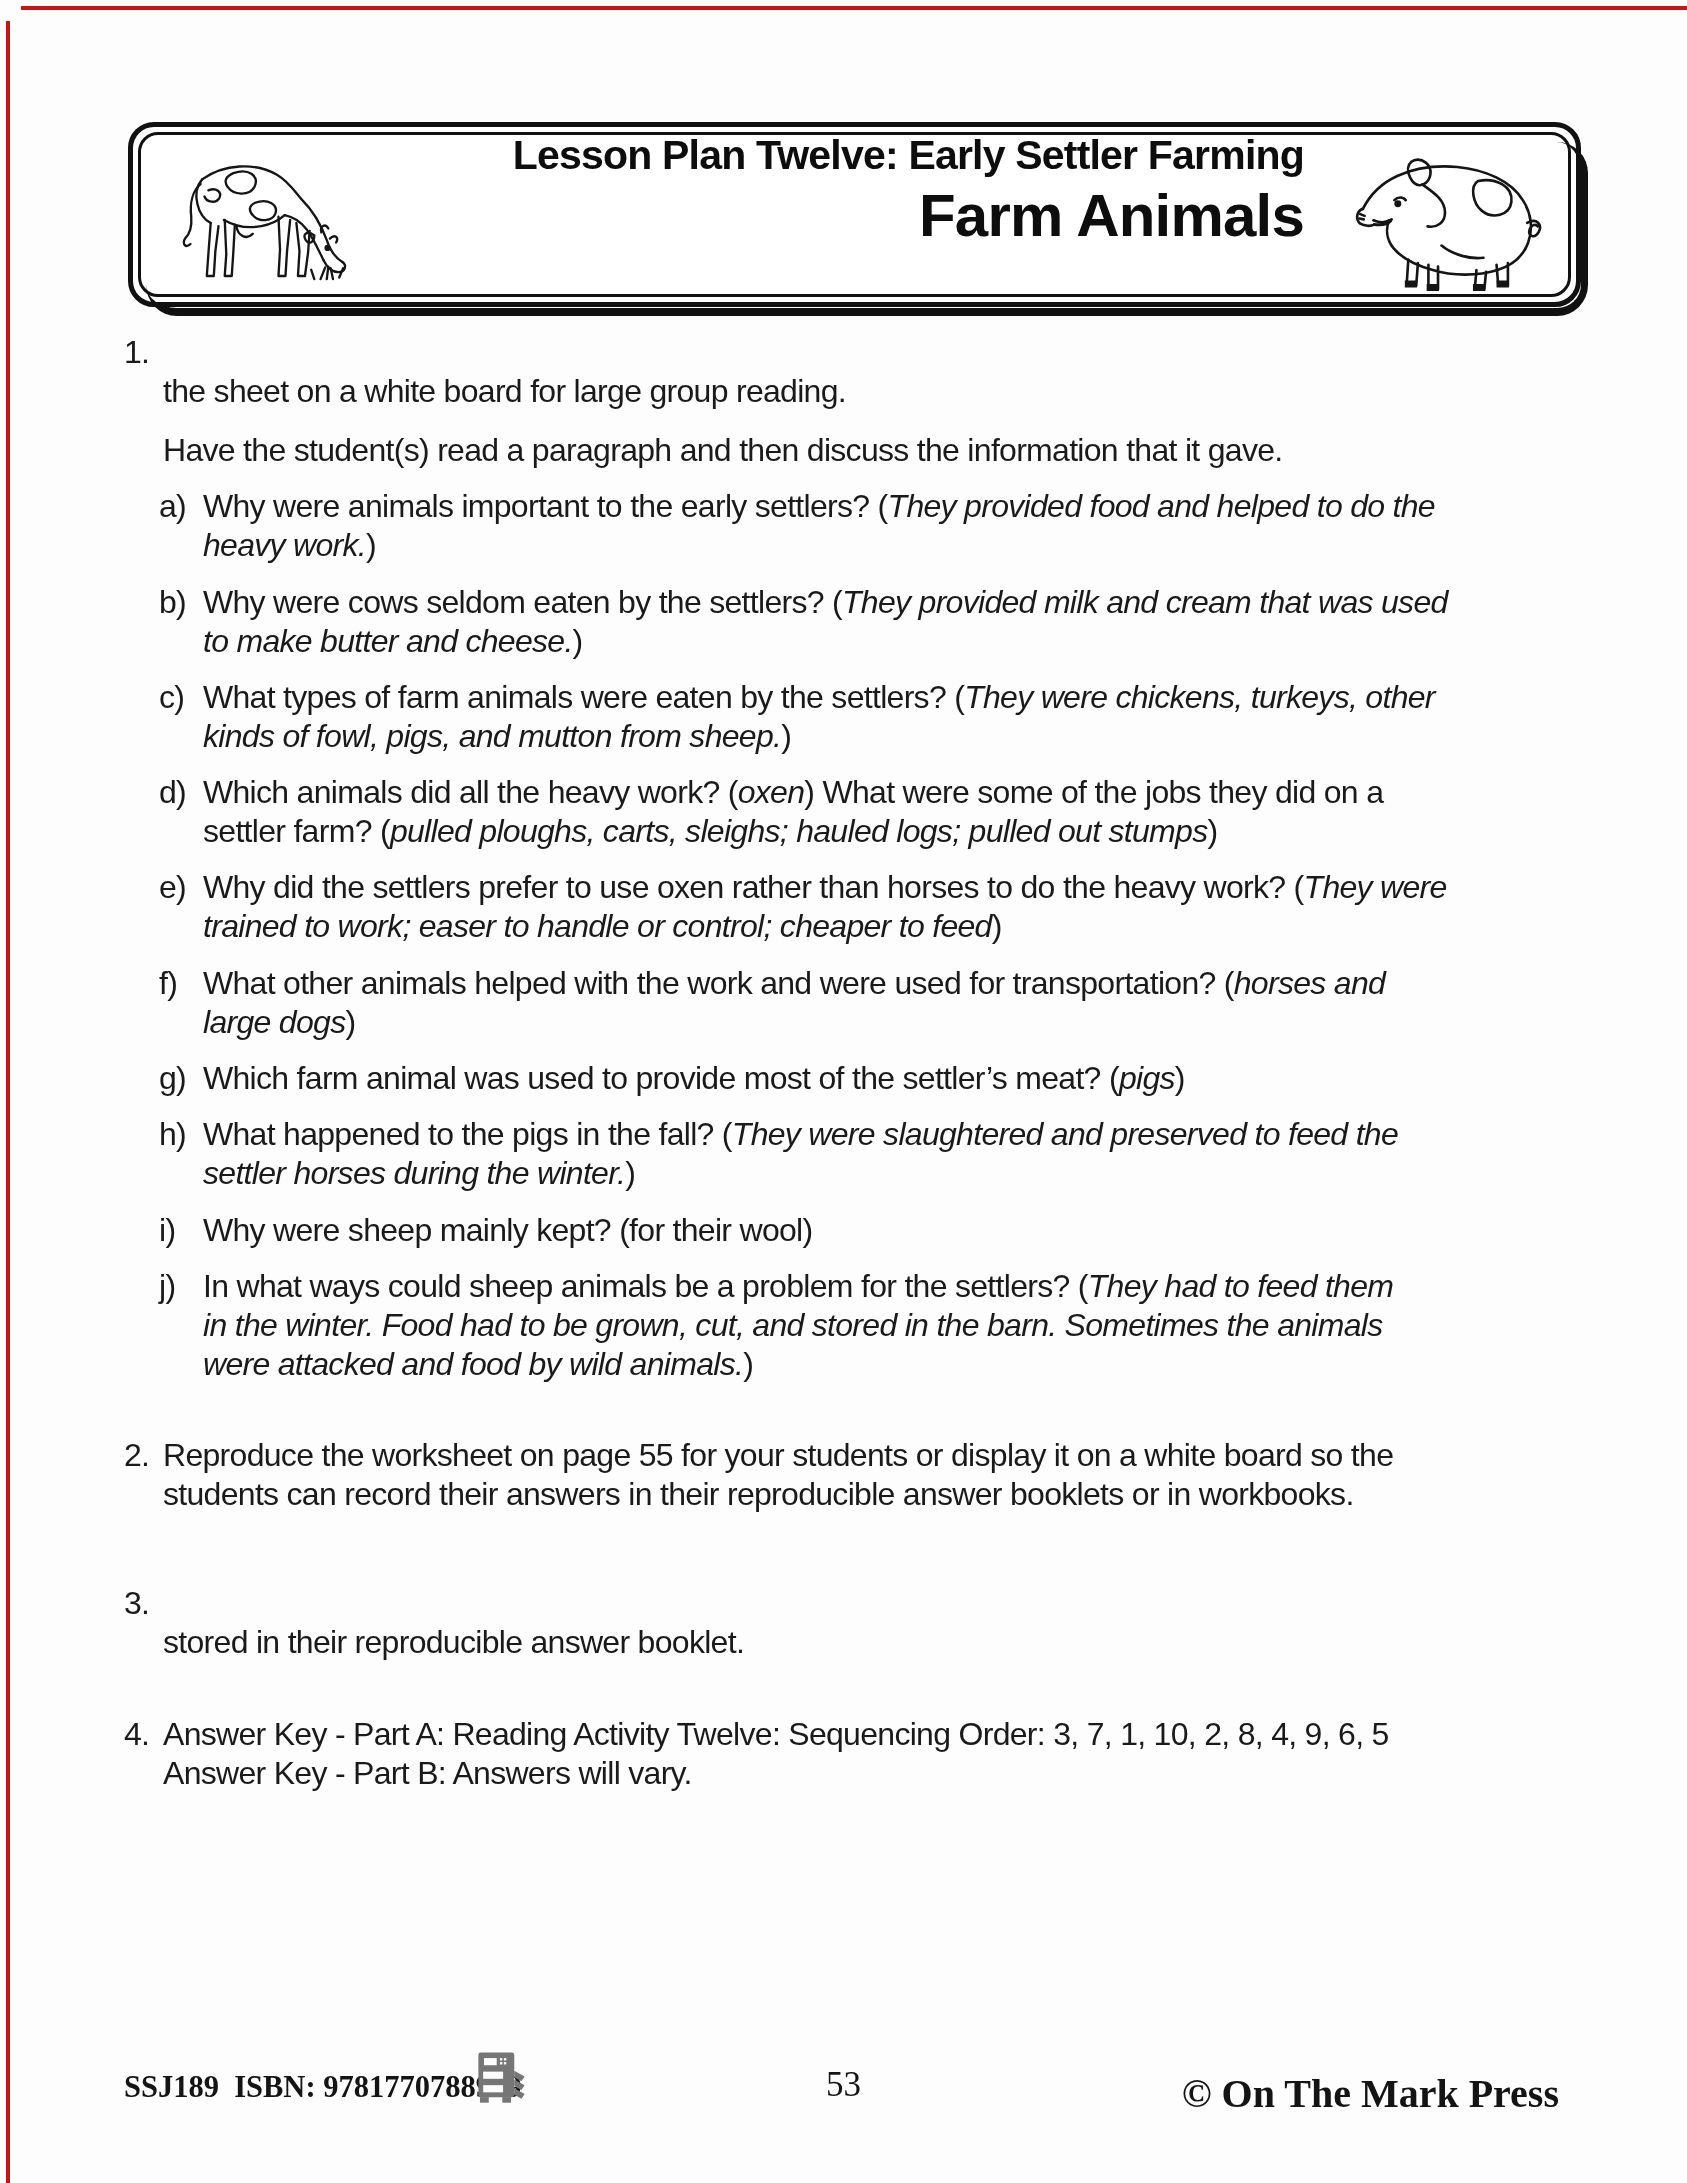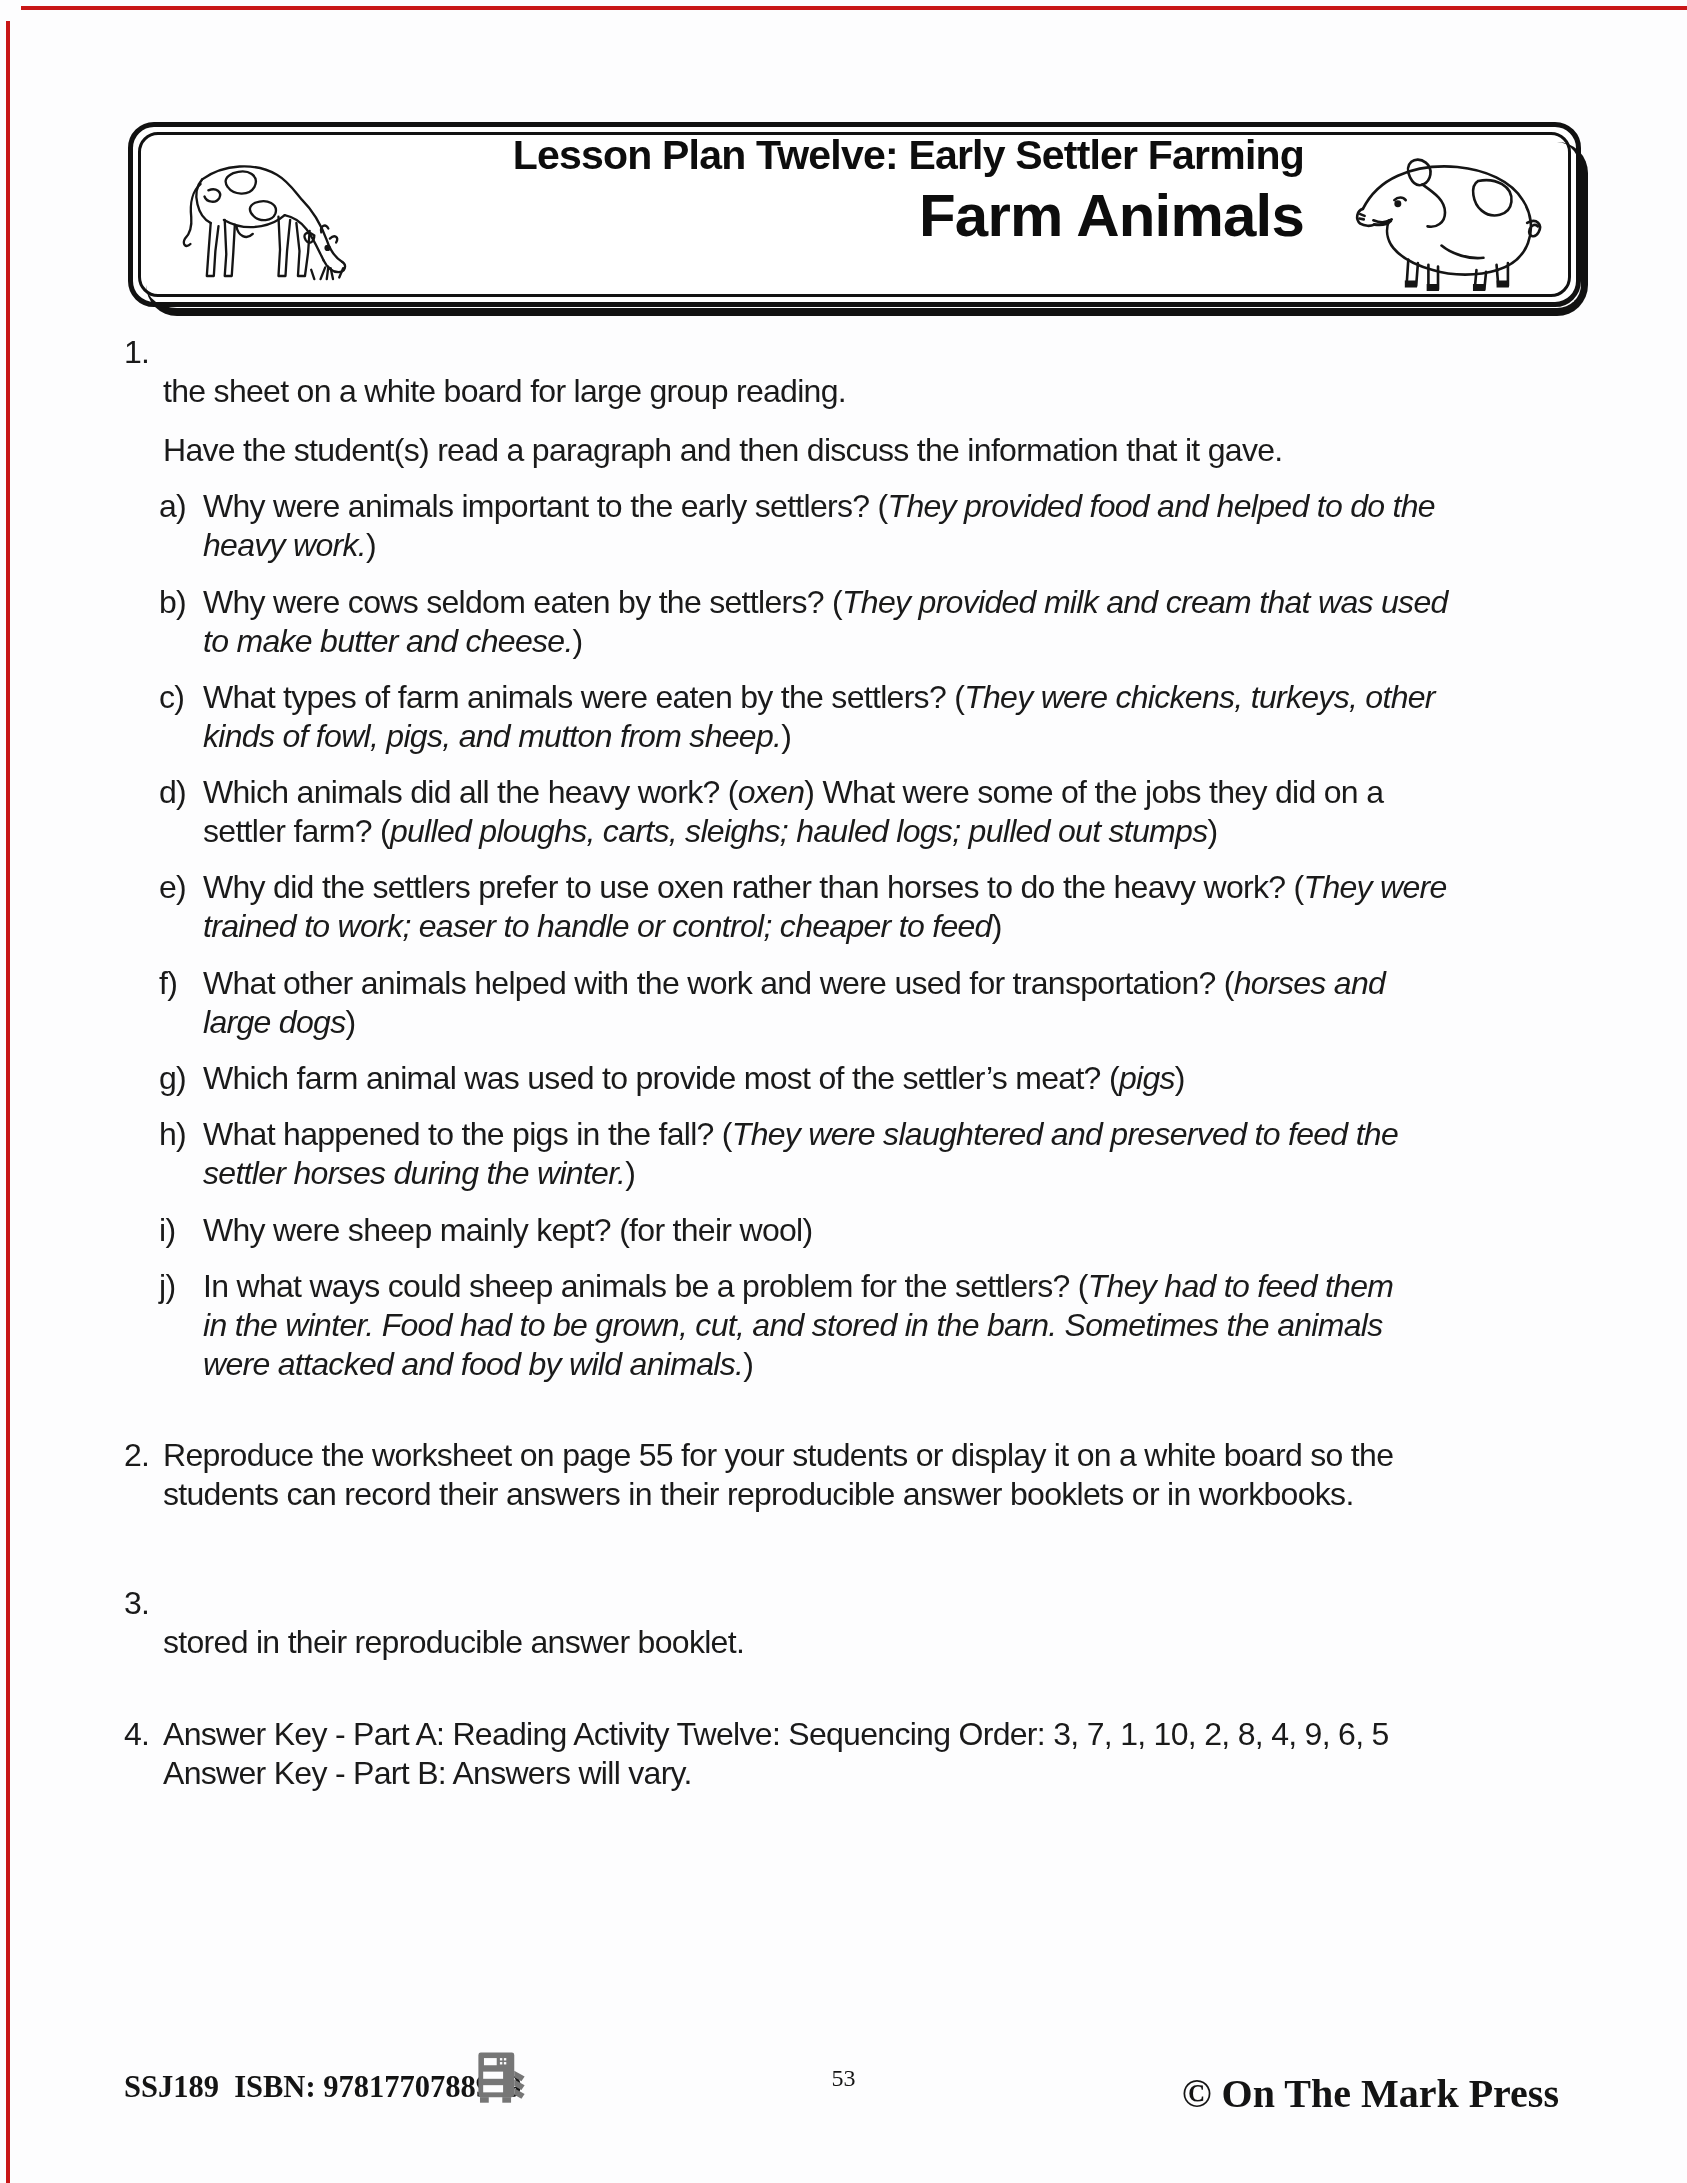--- a/index.html
+++ b/index.html
@@ -28,21 +28,21 @@
   .sub{position:relative;margin-top:17.3px;margin-left:35px;padding-left:44px;}
   .sub-label{position:absolute;left:0;top:0;}
   #item2{margin-top:52px;}
   #item3{margin-top:70px;}
   #item4{margin-top:53px;}
   
   .footer-left{position:absolute;left:124px;top:2070px;font-family:"Liberation Serif",serif;
                font-weight:700;font-size:30.5px;white-space:pre;color:#141414;}
   .footer-icon{position:absolute;left:476px;top:2051px;}
   .footer-page{position:absolute;left:0;right:0;top:2065px;text-align:center;
-               font-family:"Liberation Serif",serif;font-size:24px;color:#141414;}
+               font-family:"Liberation Serif",serif;font-size:35px;color:#141414;}
   .footer-right{position:absolute;right:128px;top:2070px;font-family:"Liberation Serif",serif;
                 font-weight:700;font-size:40px;color:#141414;}
   i{font-style:italic;}
 </style>
 </head>
 <body>
 
 <div id="page">
 
   <div class="edge-top" style="background: rgb(200, 22, 22);"></div>

